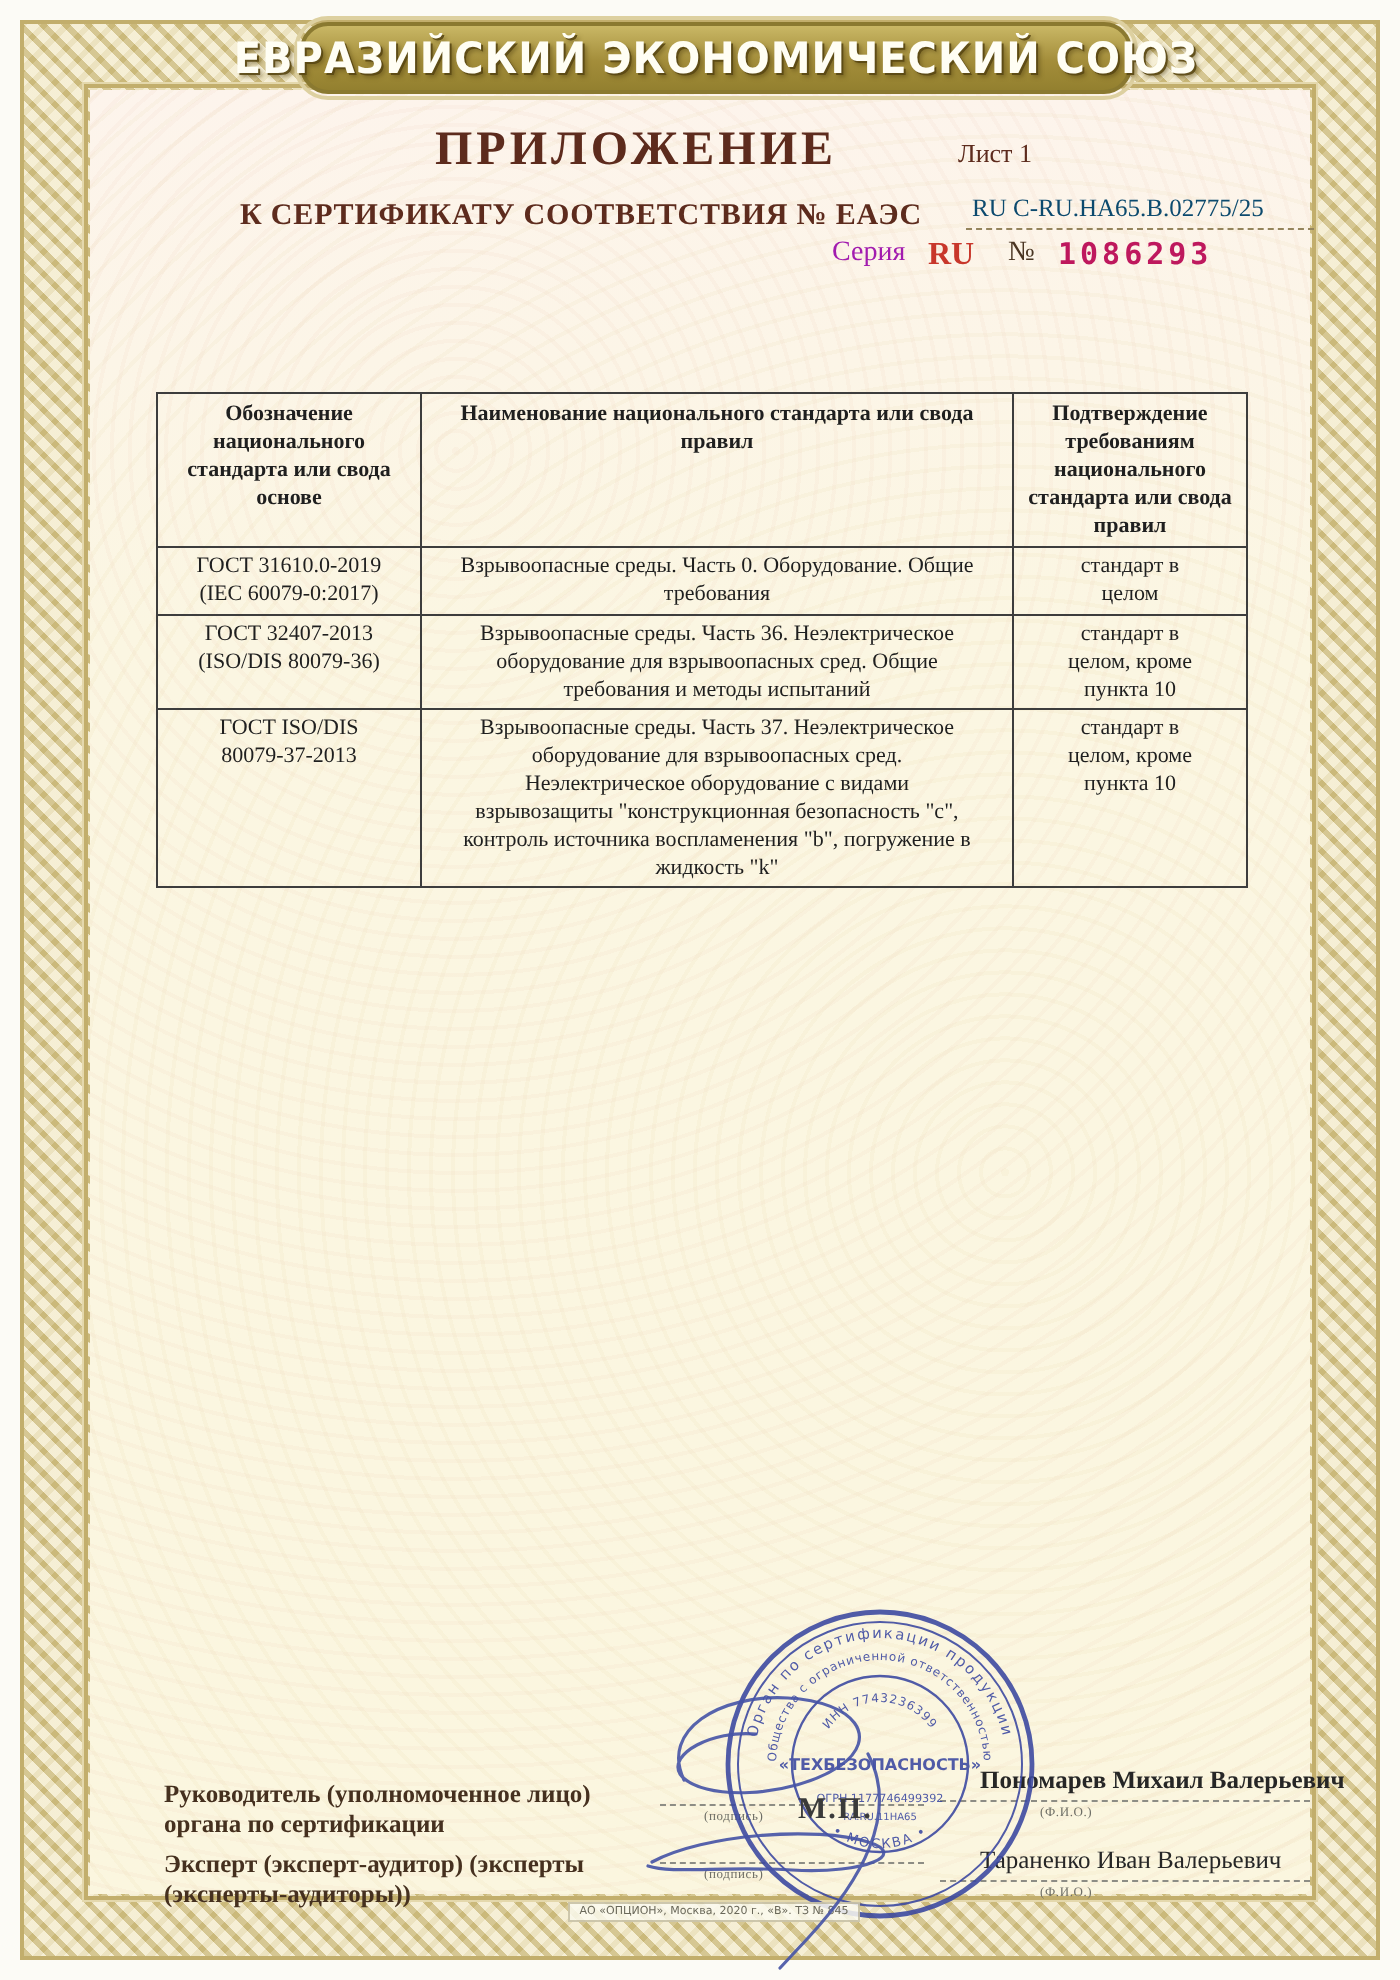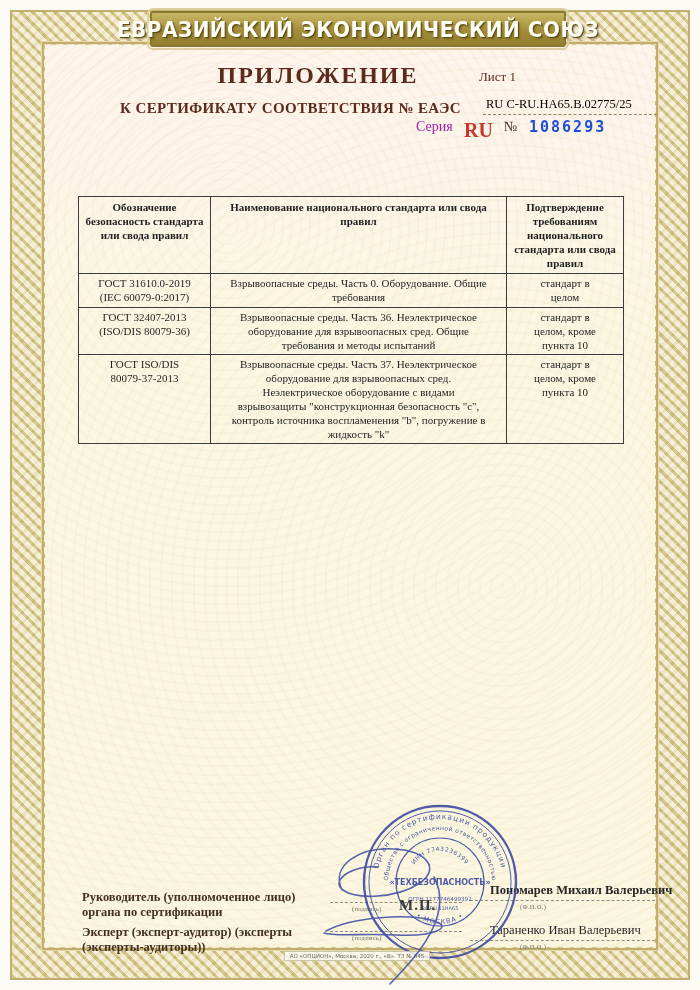--- a/index.html
+++ b/index.html
@@ -32,47 +32,47 @@
     background:
       repeating-radial-gradient(circle at 30% 20%, rgba(235,190,170,.18) 0 2px, transparent 2px 9px),
       repeating-radial-gradient(circle at 75% 60%, rgba(215,195,130,.16) 0 2px, transparent 2px 11px);
   }
   
   .banner {
     position:absolute; left:150px; top:11px; width:416px; height:36px; z-index:5;
     background:linear-gradient(#c9b765, #a38d3a 55%, #93802f);
     border:2px solid #8a7930; outline:2px solid #ddd0a0; outline-offset:1px;
     display:flex; align-items:center; justify-content:center;
-    border-radius:3px;
+    border-radius:14px;
   }
   .banner-text {
     font-family:"DejaVu Sans", sans-serif; font-weight:bold; font-size:20px;
     color:#fffef4; letter-spacing:.5px; white-space:nowrap;
     text-shadow:1px 1px 0 rgba(90,72,20,.9), 2px 2px 2px rgba(90,72,20,.5);
     transform:scaleY(1.08);
   }
   
   .title {
     position:absolute; left:0; top:62px; width:636px; text-align:center;
     font-size:24px; font-weight:bold; letter-spacing:2px; color:#5d2b1d; z-index:2;
   }
   .sheet { position:absolute; left:479px; top:69px; font-size:13px; color:#5d2b1d; z-index:3; }
   .subtitle {
     position:absolute; left:120px; top:100px; font-size:15px; font-weight:bold;
     letter-spacing:.4px; color:#5d2b1d; z-index:2;
   }
-  .cert-number { position:absolute; left:486px; top:97px; font-size:12.5px; color:#000000; z-index:2; white-space:nowrap; }
+  .cert-number { position:absolute; left:486px; top:97px; font-size:12.5px; color:#0c4a6e; z-index:2; white-space:nowrap; }
   .cert-underline { position:absolute; left:483px; top:114px; width:174px; border-top:1px dashed #94845c; z-index:2; }
   .series-row { position:absolute; left:0; top:119px; width:700px; z-index:2; }
   .series-label { position:absolute; left:416px; font-size:14px; color:#a21caf; }
-  .series-value { position:absolute; left:464px; font-size:20px; font-weight:bold; color:#c8372b; }
+  .series-value { position:absolute; left:464px; font-size:16px; font-weight:bold; color:#c8372b; }
   .num-sign { position:absolute; left:504px; font-size:14px; color:#4a3522; }
   .form-number {
     position:absolute; left:529px; top:-1px; font-family:"DejaVu Sans Mono", monospace;
-    font-size:15px; font-weight:bold; letter-spacing:2px; color:#1d4ed8;
+    font-size:15px; font-weight:bold; letter-spacing:2px; color:#be185d;
   }
   
   .intro {
     position:absolute; left:68px; top:161px; width:564px; text-align:center;
     font-size:11.5px; line-height:1.3; color:#242424; z-index:2;
   }
   
   table.standards {
     position:absolute; left:78px; top:196px; width:545px; z-index:2;
     border-collapse:collapse; table-layout:fixed;
@@ -138,21 +138,21 @@
 
 
   <table class="standards">
     <colgroup>
       <col class="col-design">
         <col class="col-name">
         <col class="col-confirm">
     </colgroup>
     <thead>
       <tr>
-        <th>Обозначение безопасность стандарта или свода правил</th>
+        <th>Обозначение национального стандарта или свода основе</th>
         <th>Наименование национального стандарта или свода правил</th>
         <th>Подтверждение требованиям национального стандарта или свода правил</th>
       </tr>
     </thead>
     <tbody>
       <tr>
         <td>ГОСТ 31610.0-2019 (IEC 60079-0:2017)</td>
         <td>Взрывоопасные среды. Часть 0. Оборудование. Общие требования</td>
         <td>стандарт в целом</td>
       </tr>

